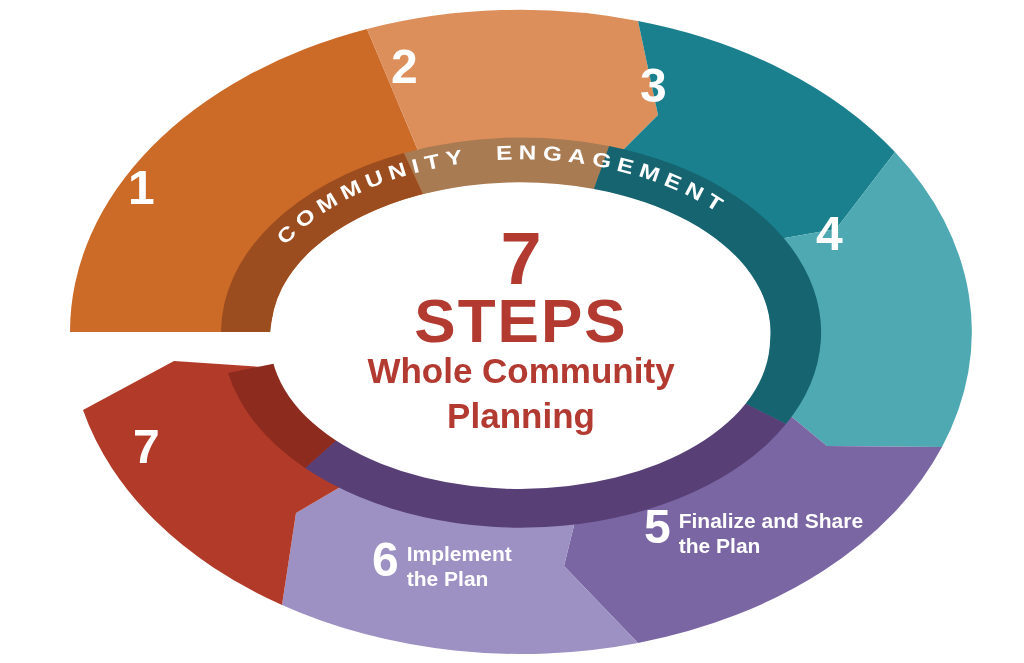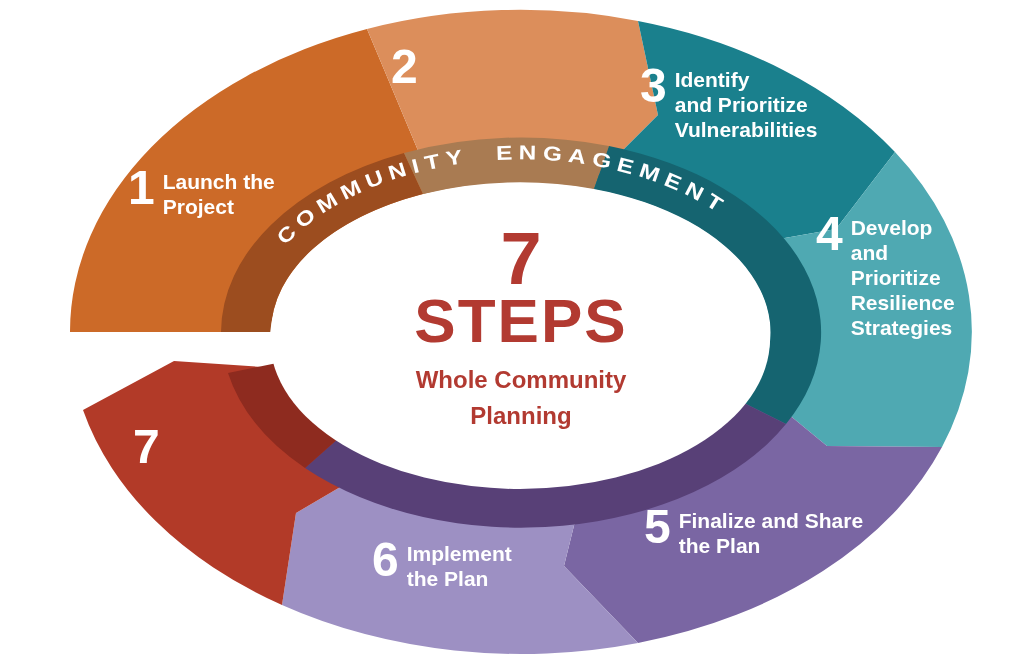--- a/index.html
+++ b/index.html
@@ -21,21 +21,21 @@
   }
   .step .label{
     font-size:21px;font-weight:bold;line-height:25px;white-space:pre-line;
     padding-top:1px;
   }
   .center-block{
     position:absolute;left:346px;top:222px;width:350px;text-align:center;
   }
   .center-block .big-num{font-size:74px;font-weight:bold;line-height:74px;}
   .center-block .steps-word{font-size:62px;font-weight:bold;line-height:50px;letter-spacing:2px;}
-  .center-block .subtitle{font-size:24px;font-weight:bold;line-height:36px;white-space:pre-line;margin-top:16px;}
+  .center-block .subtitle{font-size:35px;font-weight:bold;line-height:45px;white-space:pre-line;margin-top:2px;}
 </style>
 </head>
 <body>
 
 <div class="stage">
 
   <svg width="1024" height="663" viewBox="0 0 1024 663">
 
     <path d="M 70 332 A 451 322 0 0 1 367 29 L 435 191 A 250 150 0 0 0 271 332 Z" fill="#CC6A28"></path>
     <path d="M 367 29 A 451 322 0 0 1 638 21 L 658 115 L 586 187 A 250 150 0 0 0 435 191 Z" fill="#DC8E5B"></path>
@@ -63,39 +63,29 @@
 
   <div class="center-block" style="color:#B23A31;">
     <div class="big-num">7</div>
     <div class="steps-word">STEPS</div>
     <div class="subtitle">Whole Community
 Planning</div>
   </div>
 
   <div class="step" style="left:128px;top:168px;">
     <span class="num">1</span>
-    <span class="label">Launch the
-Project</span>
   </div>
   <div class="step" style="left:391px;top:47px;">
     <span class="num">2</span>
   </div>
   <div class="step" style="left:640px;top:66px;">
     <span class="num">3</span>
-    <span class="label">Identify
-and Prioritize
-Vulnerabilities</span>
   </div>
   <div class="step" style="left:816px;top:214px;">
     <span class="num">4</span>
-    <span class="label">Develop
-and
-Prioritize
-Resilience
-Strategies</span>
   </div>
   <div class="step" style="left:644px;top:507px;">
     <span class="num">5</span>
     <span class="label">Finalize and Share
 the Plan</span>
   </div>
   <div class="step" style="left:372px;top:540px;">
     <span class="num">6</span>
     <span class="label">Implement
 the Plan</span>

